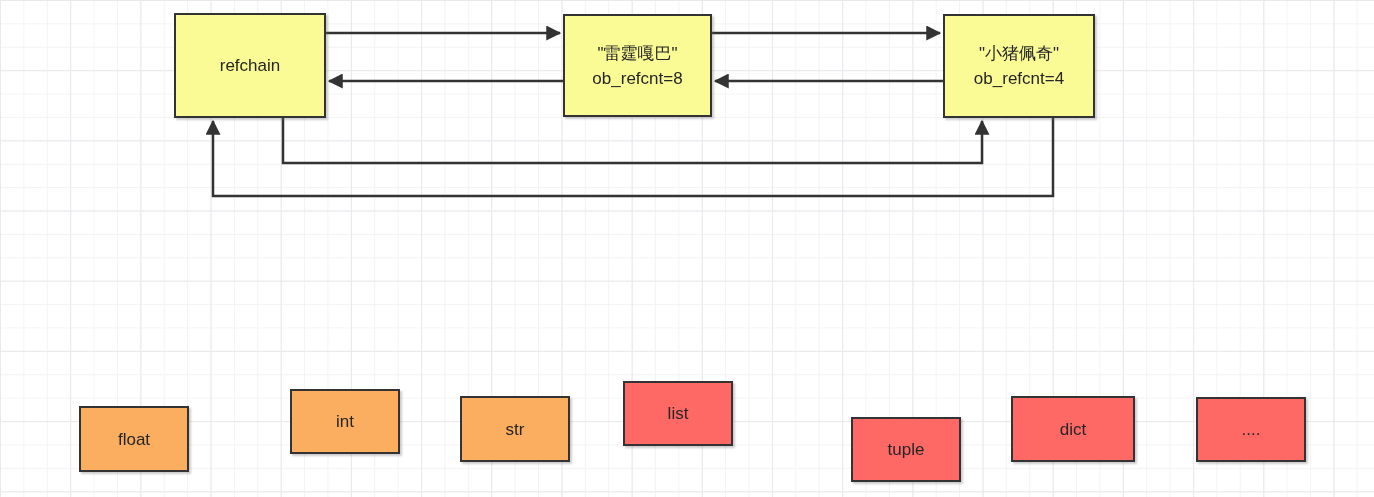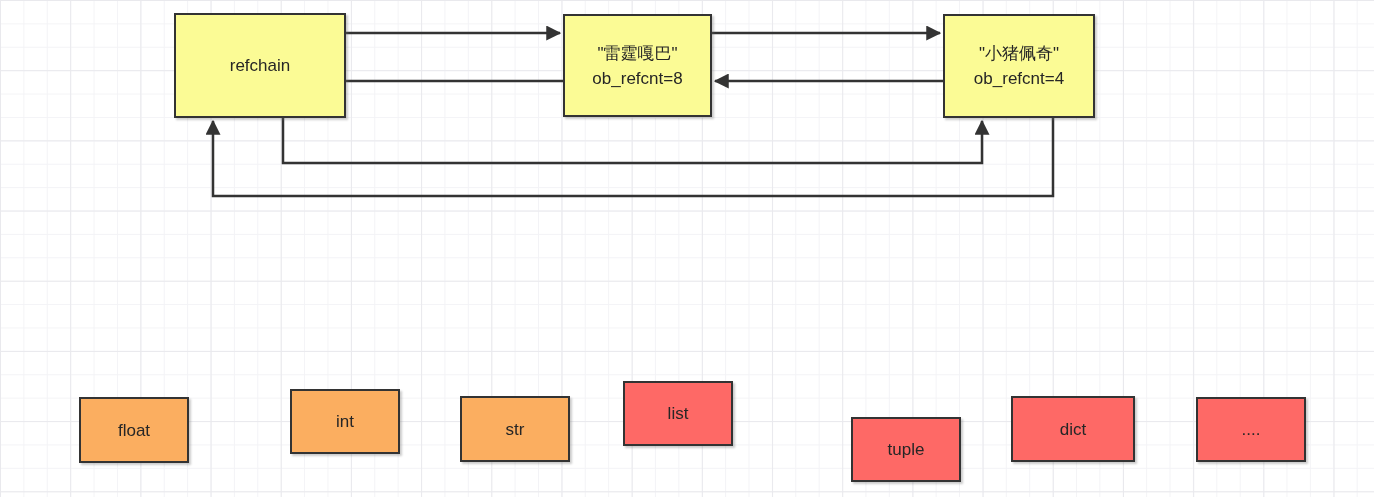--- a/index.html
+++ b/index.html
@@ -42,32 +42,32 @@
       </marker>
     </defs>
   <polyline points="326,33 560,33" marker-end="url(#arrowhead)"></polyline>
       <polyline points="563,81 329,81" marker-end="url(#arrowhead)"></polyline>
       <polyline points="712,33 940,33" marker-end="url(#arrowhead)"></polyline>
       <polyline points="943,81 715,81" marker-end="url(#arrowhead)"></polyline>
       <polyline points="283,118 283,163 982,163 982,121" marker-end="url(#arrowhead)"></polyline>
       <polyline points="1053,118 1053,196 213,196 213,121" marker-end="url(#arrowhead)"></polyline>
     </svg>
   <div id="nodes">
-      <div class="node" style="left: 174px; top: 13px; width: 172px; height: 105px; background: rgb(251, 251, 149);">
+      <div class="node" style="left: 174px; top: 13px; width: 152px; height: 105px; background: rgb(251, 251, 149);">
         <div class="line">refchain</div>
       </div>
       <div class="node" style="left: 563px; top: 14px; width: 149px; height: 103px; background: rgb(251, 251, 149);">
         <div class="line">"雷霆嘎巴"</div>
         <div class="line">ob_refcnt=8</div>
       </div>
       <div class="node" style="left: 943px; top: 14px; width: 152px; height: 104px; background: rgb(251, 251, 149);">
         <div class="line">"小猪佩奇"</div>
         <div class="line">ob_refcnt=4</div>
       </div>
-      <div class="node" style="left: 79px; top: 397px; width: 110px; height: 66px; background: rgb(251, 174, 96);">
+      <div class="node" style="left: 79px; top: 406px; width: 110px; height: 66px; background: rgb(251, 174, 96);">
         <div class="line">float</div>
       </div>
       <div class="node" style="left: 262px; top: 389px; width: 110px; height: 65px; background: rgb(251, 174, 96); margin-left: 28px;">
         <div class="line">int</div>
       </div>
       <div class="node" style="left: 460px; top: 396px; width: 110px; height: 66px; background: rgb(251, 174, 96);">
         <div class="line">str</div>
       </div>
       <div class="node" style="left: 623px; top: 381px; width: 110px; height: 65px; background: rgb(254, 105, 102);">
         <div class="line">list</div>

